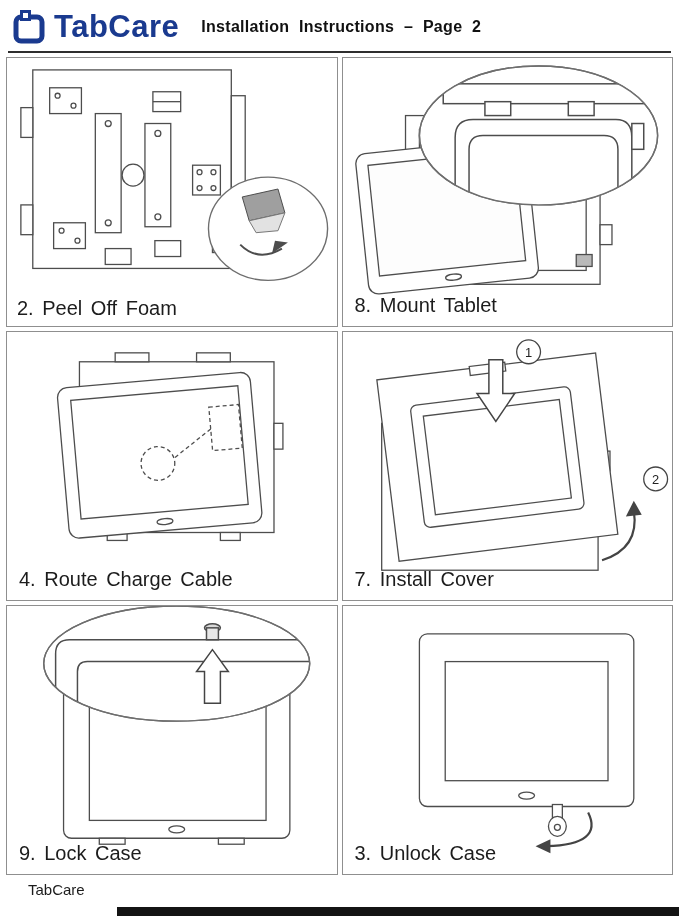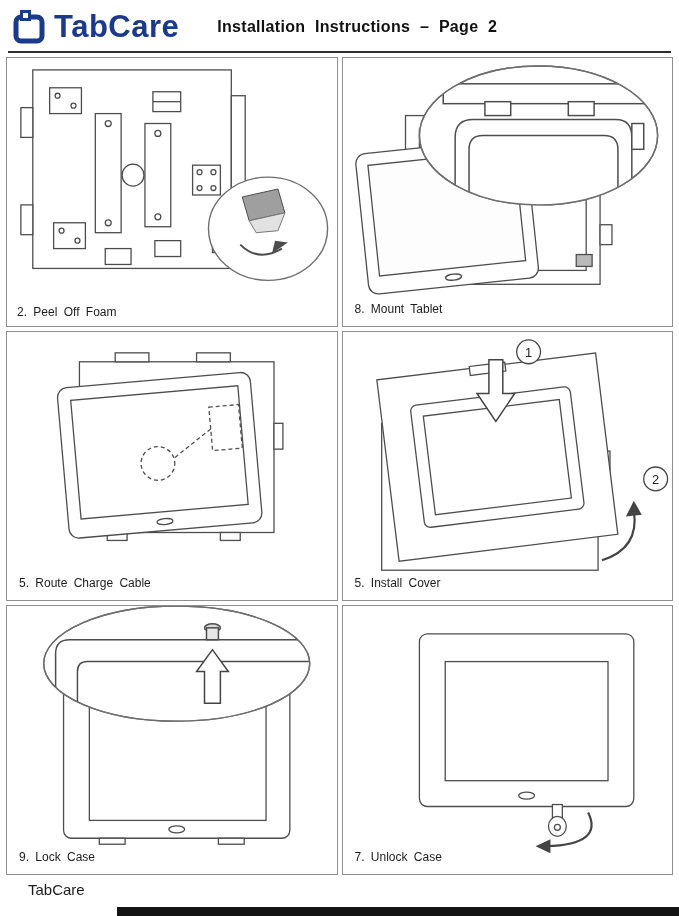--- a/index.html
+++ b/index.html
@@ -11,31 +11,31 @@
   .header {
     position:absolute; top:0; left:0; right:0; height:50px;
     display:flex; align-items:center; padding:4px 10px 0 10px;
   }
   .header-rule {
     position:absolute; top:51px; left:8px; right:8px; height:2px; background:#2e2e2e;
   }
   .logo { display:flex; align-items:center; gap:4px; }
   .logo-text { font-size:31px; font-weight:bold; color:#1a3a8f; letter-spacing:0.5px; }
   .page-title {
-    font-size:16px; font-weight:bold; color:#111; margin-left:38px;
+    font-size:16px; font-weight:bold; color:#111; margin-left:22px;
     word-spacing:5px; letter-spacing:0.3px;
   }
   .grid {
     position:absolute; top:57px; left:6px; right:6px;
     display:grid; grid-template-columns:1fr 1fr; grid-auto-rows:270px; gap:4px;
   }
   .panel { border:1px solid #8f8f8f; position:relative; background:#fff; overflow:hidden; }
   .panel svg { position:absolute; top:0; left:0; width:100%; height:100%; }
   .panel-label {
-    position:absolute; left:12px; bottom:8px; font-size:12px; color:#1c1c1c;
+    position:absolute; left:12px; bottom:8px; font-size:20px; color:#1c1c1c;
     line-height:1.3; word-spacing:3px; background:transparent;
   }
   .panel-label.two-line { left:10px; bottom:5px; }
   .footer-brand { position:absolute; left:28px; bottom:18px; font-size:15px; color:#1c1c1c; }
   .footer-bar { position:absolute; bottom:0; left:117px; right:0; height:9px; background:#141414; }
   text { font-family:"Liberation Sans", sans-serif; }
 </style>
 </head>
 <body>
 
@@ -147,21 +147,21 @@
         <g transform="rotate(-5 155 120)">
           <rect x="55" y="48" width="195" height="152" rx="10" fill="#fff"></rect>
           <rect x="68" y="61" width="169" height="120"></rect>
           <ellipse cx="152" cy="191" rx="8" ry="3"></ellipse>
           <rect x="206" y="80" width="30" height="44" stroke-dasharray="4 3"></rect>
           <circle cx="150" cy="132" r="17" stroke-dasharray="4 3"></circle>
           <line x1="206" y1="102" x2="167" y2="128" stroke-dasharray="4 3"></line>
         </g>
       </g>
     </svg>
-    <div class="panel-label">5. Route Charge Cable</div>
+    <div class="panel-label">4. Route Charge Cable</div>
   </div>
 
   <div class="panel">
     <svg viewBox="0 0 330 270" preserveAspectRatio="xMidYMid meet">
       <g stroke="#4d4d4d" stroke-width="1.3" fill="none">
         <rect x="38" y="92" width="218" height="148" fill="#fff"></rect>
         <rect x="256" y="120" width="12" height="20" fill="#fff"></rect>
         <rect x="256" y="184" width="12" height="20" fill="#fff"></rect>
         <g transform="rotate(-7 155 130)">
           <rect x="44" y="34" width="222" height="184" fill="#fff"></rect>
@@ -177,21 +177,21 @@
       </g>
       <g>
         <circle cx="314" cy="148" r="12" fill="#fff" stroke="#444" stroke-width="1.3"></circle>
         <text x="314" y="153" text-anchor="middle" font-size="13" fill="#222">2</text>
       </g>
       <g>
         <path d="M 260 230 Q 298 218 292 180" fill="none" stroke="#444" stroke-width="2.2"></path>
         <polygon points="292,170 284,186 300,184" fill="#444"></polygon>
       </g>
     </svg>
-    <div class="panel-label">5. Install Cover</div>
+    <div class="panel-label">7. Install Cover</div>
   </div>
 
   <div class="panel">
     <svg viewBox="0 0 330 270" preserveAspectRatio="xMidYMid meet">
       <defs>
           <clipPath id="clip-lock">
             <ellipse cx="170" cy="58" rx="134" ry="58"></ellipse>
           </clipPath>
         </defs>
       <g stroke="#4d4d4d" stroke-width="1.3" fill="none">
@@ -226,19 +226,19 @@
       <g stroke="#4d4d4d" stroke-width="1.3" fill="#fff">
         <rect x="210" y="200" width="10" height="14"></rect>
         <ellipse cx="215" cy="222" rx="9" ry="10"></ellipse>
         <circle cx="215" cy="223" r="3" fill="none"></circle>
       </g>
       <g>
         <path d="M 246 208 Q 262 240 204 242" fill="none" stroke="#444" stroke-width="2.2"></path>
         <polygon points="193,242 208,235 208,249" fill="#444"></polygon>
       </g>
     </svg>
-    <div class="panel-label">7. Unlock Case</div>
+    <div class="panel-label">3. Unlock Case</div>
   </div>
 
 </div>
 
 <div class="footer-brand">TabCare</div>
 <div class="footer-bar"></div>
 
 </body></html>

